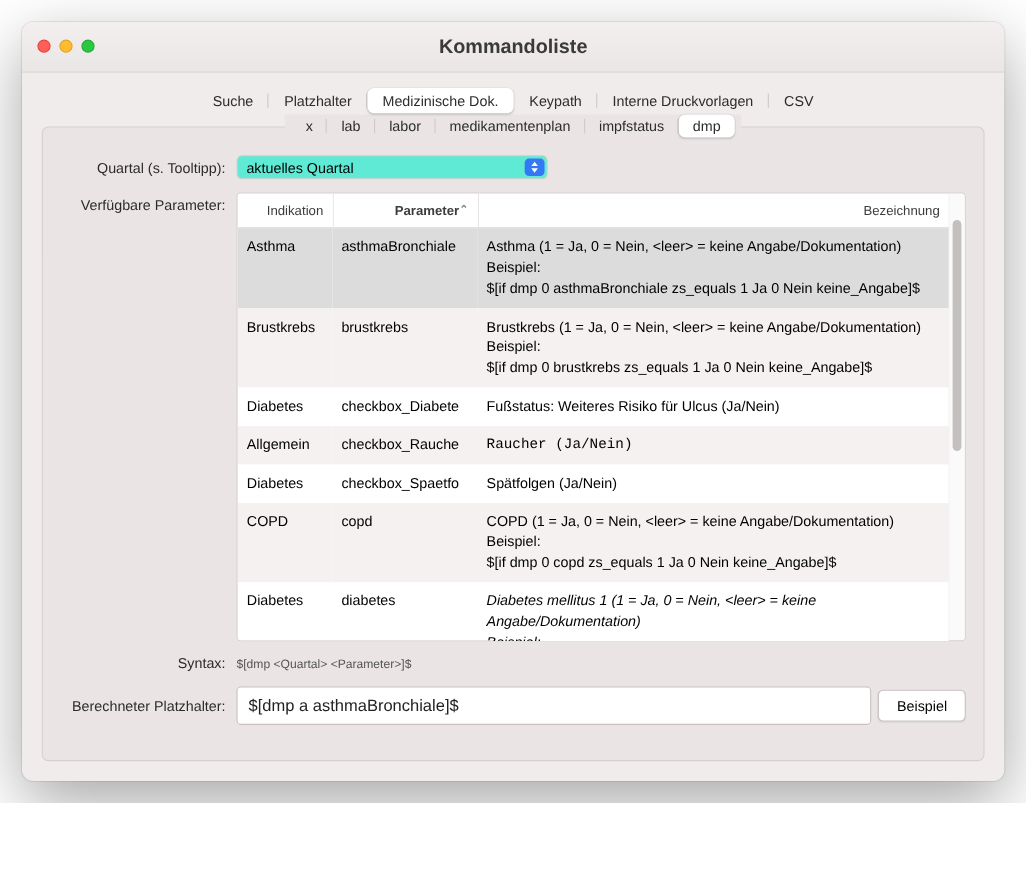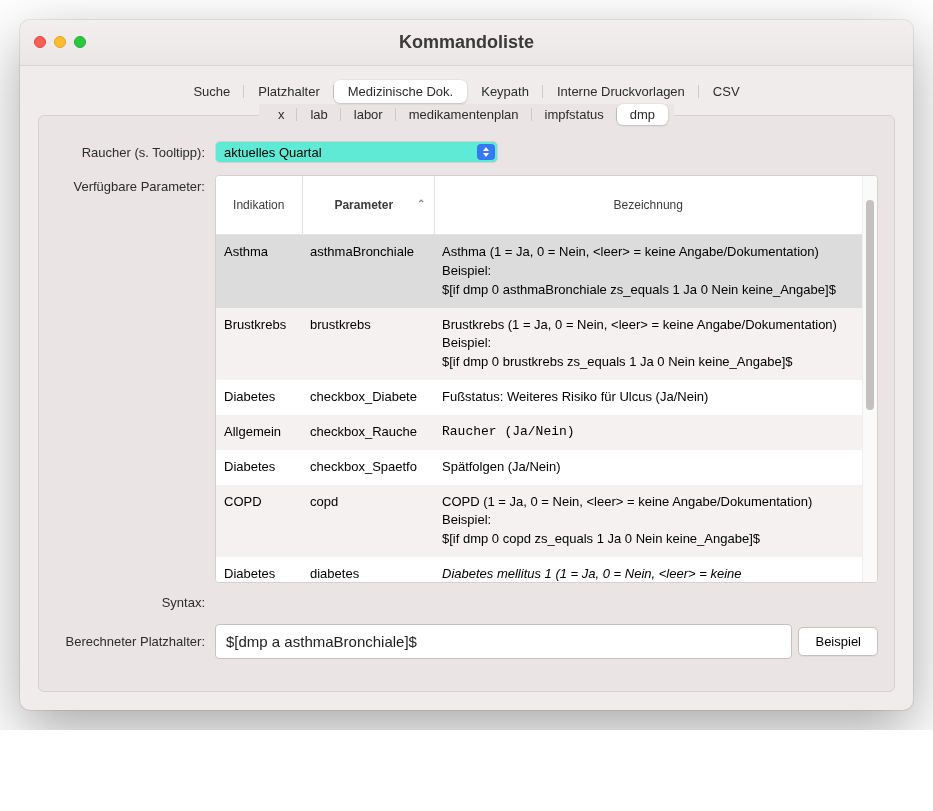--- a/index.html
+++ b/index.html
@@ -182,25 +182,25 @@
 .scrollbar-thumb {
   position: absolute;
   left: 3px; right: 3px;
   top: 24px;
   height: 210px;
   background: #c3c0bf;
   border-radius: 5px;
 }
 table { width: 100%; border-collapse: collapse; table-layout: fixed; }
 thead th {
-  text-align: center;
+  text-align: right;
   font-weight: 400;
   font-size: 12px;
   color: #3c3c3c;
-  padding: 22px 8px;
+  padding: 8px 8px;
   border-bottom: 1px solid #e5e1e0;
   border-right: 1px solid #e5e1e0;
   background: #fff;
   position: sticky;
   top: 0;
   margin-left: 15px;
 }
 thead th:last-child { border-right: none; }
 thead th.sorted { font-weight: 600; }
 thead th.sorted .sortarrow { float: right; font-size: 10px; color: #888; }
@@ -282,21 +282,21 @@
           <div class="tab">x</div>
           <div class="tab">lab</div>
           <div class="tab">labor</div>
           <div class="tab">medikamentenplan</div>
           <div class="tab">impfstatus</div>
           <div class="tab active">dmp</div>
         </div>
     </div>
 
     <div class="row align-center">
-      <div class="lbl">Raucher (s. Tooltipp):</div>
+      <div class="lbl">Quartal (s. Tooltipp):</div>
       <div class="val">
         <div class="select">
           <span>aktuelles Quartal</span>
           <span class="arrows"></span>
         </div>
       </div>
     </div>
 
     <div class="row">
       <div class="lbl">Verfügbare Parameter:</div>
@@ -366,20 +366,21 @@
           </div>
           <div class="scrollbar-track">
             <div class="scrollbar-thumb"></div>
           </div>
         </div>
       </div>
     </div>
 
     <div class="row align-center" style="margin-top:10px;">
       <div class="lbl">Syntax:</div>
+      <div class="val syntax">$[dmp &lt;Quartal&gt; &lt;Parameter&gt;]$</div>
     </div>
 
     <div class="row align-center" style="margin-top:14px; margin-bottom:12px;">
       <div class="lbl">Berechneter Platzhalter:</div>
       <div class="val platz">
         <div class="platz-input">$[dmp a asthmaBronchiale]$</div>
         <div class="btn">Beispiel</div>
       </div>
     </div>
 

